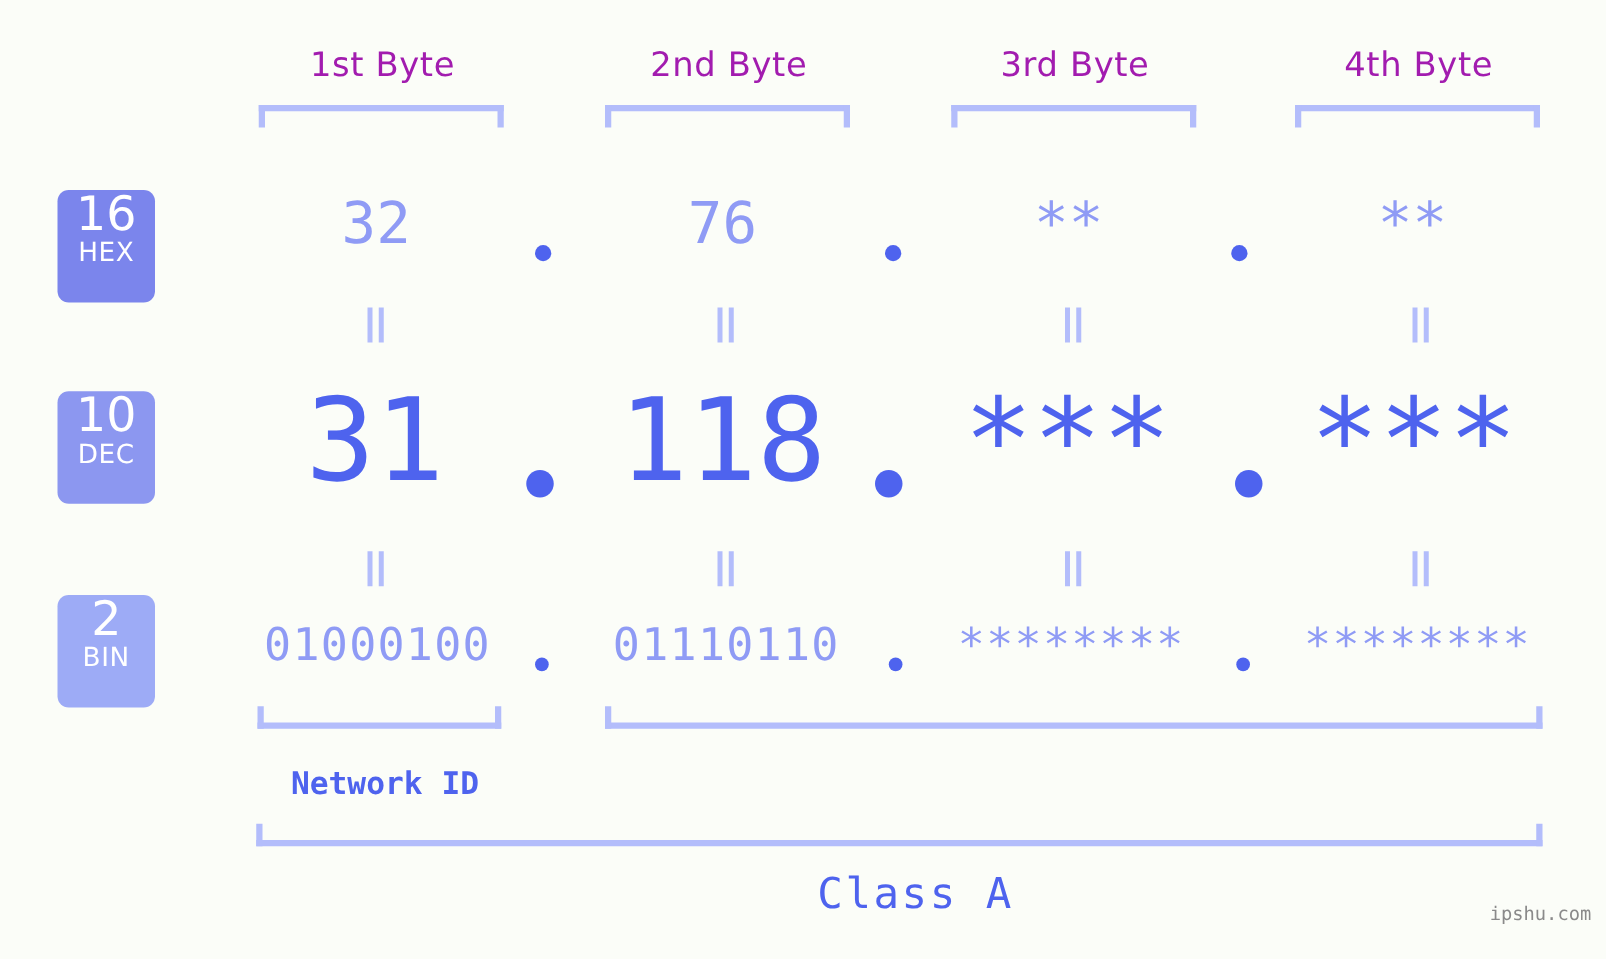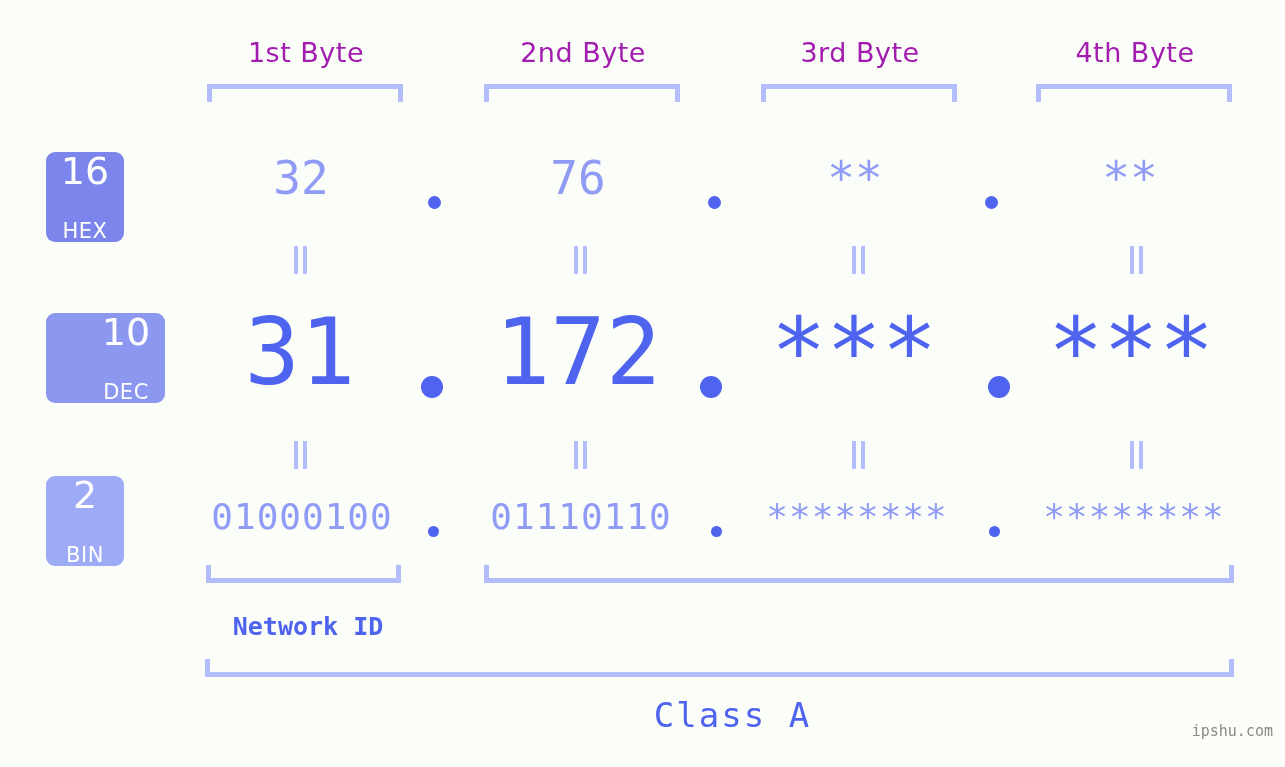--- a/index.html
+++ b/index.html
@@ -53,21 +53,21 @@
   .badge {
     position: absolute;
     left: 46px;
     width: 78px;
     height: 90px;
     border-radius: 9px;
     color: #ffffff;
     display: flex;
     flex-direction: column;
     align-items: center;
-    justify-content: space-between;
+    justify-content: flex-start;
     line-height: 1;
   }
   .badge .num {
     font-size: 38px;
     font-weight: 400;
     letter-spacing: 0px;
     margin-bottom: 2px;
   }
   .badge .name {
     font-size: 21px;
@@ -188,21 +188,21 @@
 
   <div class="bracket bracket-down" style="left:207px; top:84px; width:196px; height:18px;"></div>
   <div class="bracket bracket-down" style="left:484px; top:84px; width:196px; height:18px;"></div>
   <div class="bracket bracket-down" style="left:761px; top:84px; width:196px; height:18px;"></div>
   <div class="bracket bracket-down" style="left:1036px; top:84px; width:196px; height:18px;"></div>
 
   <div class="badge" style="top:152px; background:#7b85ec;">
     <span class="num">16</span>
     <span class="name">HEX</span>
   </div>
-  <div class="badge" style="top:313px; background:#8c97f0;padding-left:41px;">
+  <div class="badge" style="top:313px; background:#8c97f0;">
     <span class="num">10</span>
     <span class="name">DEC</span>
   </div>
   <div class="badge" style="top:476px; background:#9dabf6;">
     <span class="num">2</span>
     <span class="name">BIN</span>
   </div>
 
   <div class="row-hex">
     <div class="val" style="left:206px; width:190px;">32</div>
@@ -227,21 +227,21 @@
       <i></i>
     </div>
   <div class="eq" style="left:1127px; top:246px;">
       <i></i>
       <i></i>
     </div>
 
   <div class="row-dec">
     <div class="val" style="left:205px; width:190px;">31</div>
     <div class="dot" style="left:421px;"></div>
-    <div class="val" style="left:483px; width:190px;">172</div>
+    <div class="val" style="left:483px; width:190px;">118</div>
     <div class="dot" style="left:700px;"></div>
     <div class="val" style="left:759px; width:190px;">***</div>
     <div class="dot" style="left:988px;"></div>
     <div class="val" style="left:1036px; width:190px;">***</div>
   </div>
 
   <div class="eq" style="left:291px; top:441px;">
       <i></i>
       <i></i>
     </div>

